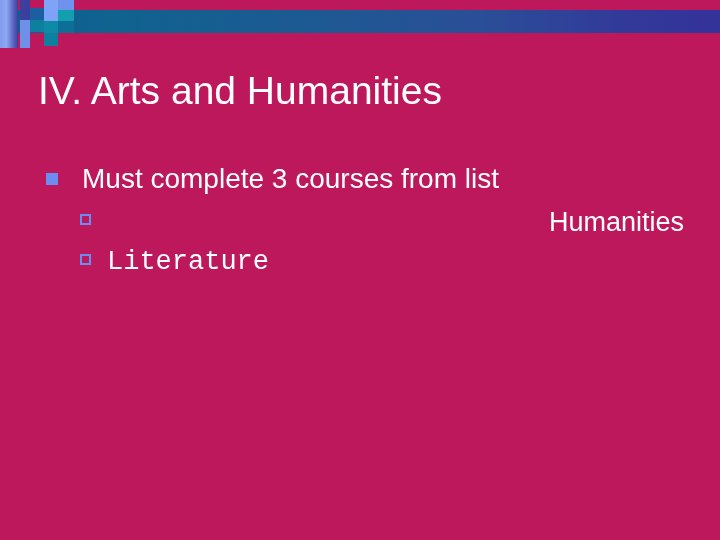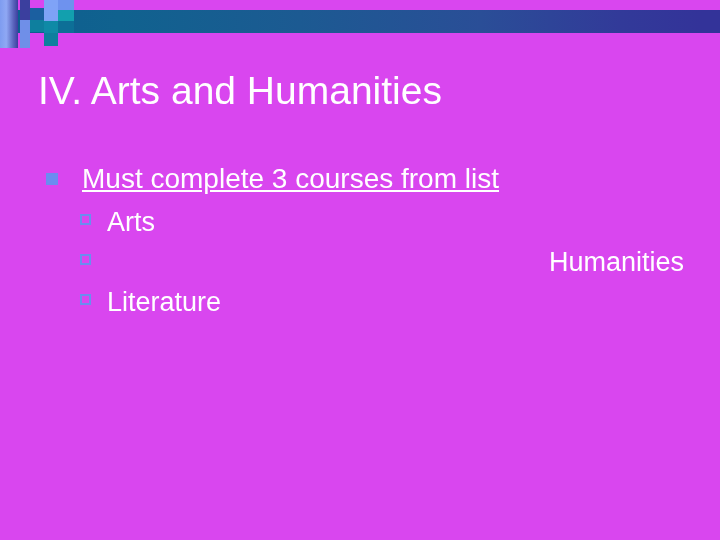--- a/index.html
+++ b/index.html
@@ -126,21 +126,21 @@
     top: 12px;
     width: 11px;
     height: 11px;
     border: 2px solid #6b8cf0;
     box-sizing: border-box;
   }
 </style>
 </head>
 <body style="background: rgb(51, 51, 153);">
 
-<div id="slide" style="background: #d946ef;">
+<div id="slide" style="background: #be185d;">
 
   <div class="deco">
     <div class="deco-bar"></div>
     <div class="deco-strip"></div>
     <div id="deco-squares">
         <div class="sq" style="left: 30px; top: 8px; width: 14px; height: 12px; background: rgb(27, 95, 160);"></div>
         <div class="sq" style="left: 30px; top: 20px; width: 14px; height: 12px; background: rgb(14, 127, 158);"></div>
         <div class="sq" style="left: 44px; top: 0px; width: 14px; height: 10px; background: rgb(127, 163, 247);"></div>
         <div class="sq" style="left: 44px; top: 10px; width: 14px; height: 11px; background: rgb(126, 162, 246);"></div>
         <div class="sq" style="left: 44px; top: 21px; width: 14px; height: 12px; background: rgb(15, 138, 166);"></div>
@@ -150,42 +150,38 @@
         <div class="sq" style="left: 58px; top: 21px; width: 16px; height: 12px; background: rgb(13, 111, 151);"></div>
         <div class="sq" style="left: 20px; top: 0px; width: 10px; height: 20px; background: rgb(59, 63, 158);"></div>
         <div class="sq" style="left: 20px; top: 20px; width: 10px; height: 28px; background: rgb(111, 143, 232);"></div>
       </div>
   </div>
 
   <div class="title" style="color: rgb(255, 255, 255);">IV. Arts and Humanities</div>
 
   <div class="body">
 
-    <div class="lvl1" style="color: rgb(255, 255, 255); text-decoration: underline;">
+    <div class="lvl1" style="color: rgb(255, 255, 255);">
       <span class="marker" style="background: rgb(107, 140, 240);"></span>
       <span>Must complete 3 courses from list</span>
     </div>
 
     <div class="sublist">
 
-      <div class="lvl2" style="color: rgb(255, 255, 255);">
-        <span class="marker-hollow" style="border-color: rgb(107, 140, 240);"></span>
-        <span>Arts</span>
-      </div>
 
       <div class="lvl2" style="color: rgb(255, 255, 255); text-align: right;">
         <span class="marker-hollow" style="border-color: rgb(107, 140, 240);"></span>
         <span>Humanities</span>
       </div>
 
       <div class="lvl2" style="color: rgb(255, 255, 255);">
         <span class="marker-hollow" style="border-color: rgb(107, 140, 240);"></span>
       </div>
 
-      <div class="lvl2" style="color: rgb(255, 255, 255);">
+      <div class="lvl2" style="color: rgb(255, 255, 255); font-family: Liberation Mono, monospace;">
         <span class="marker-hollow" style="border-color: rgb(107, 140, 240);"></span>
         <span>Literature</span>
       </div>
 
     </div>
   </div>
 
 </div>
 
 </body></html>

